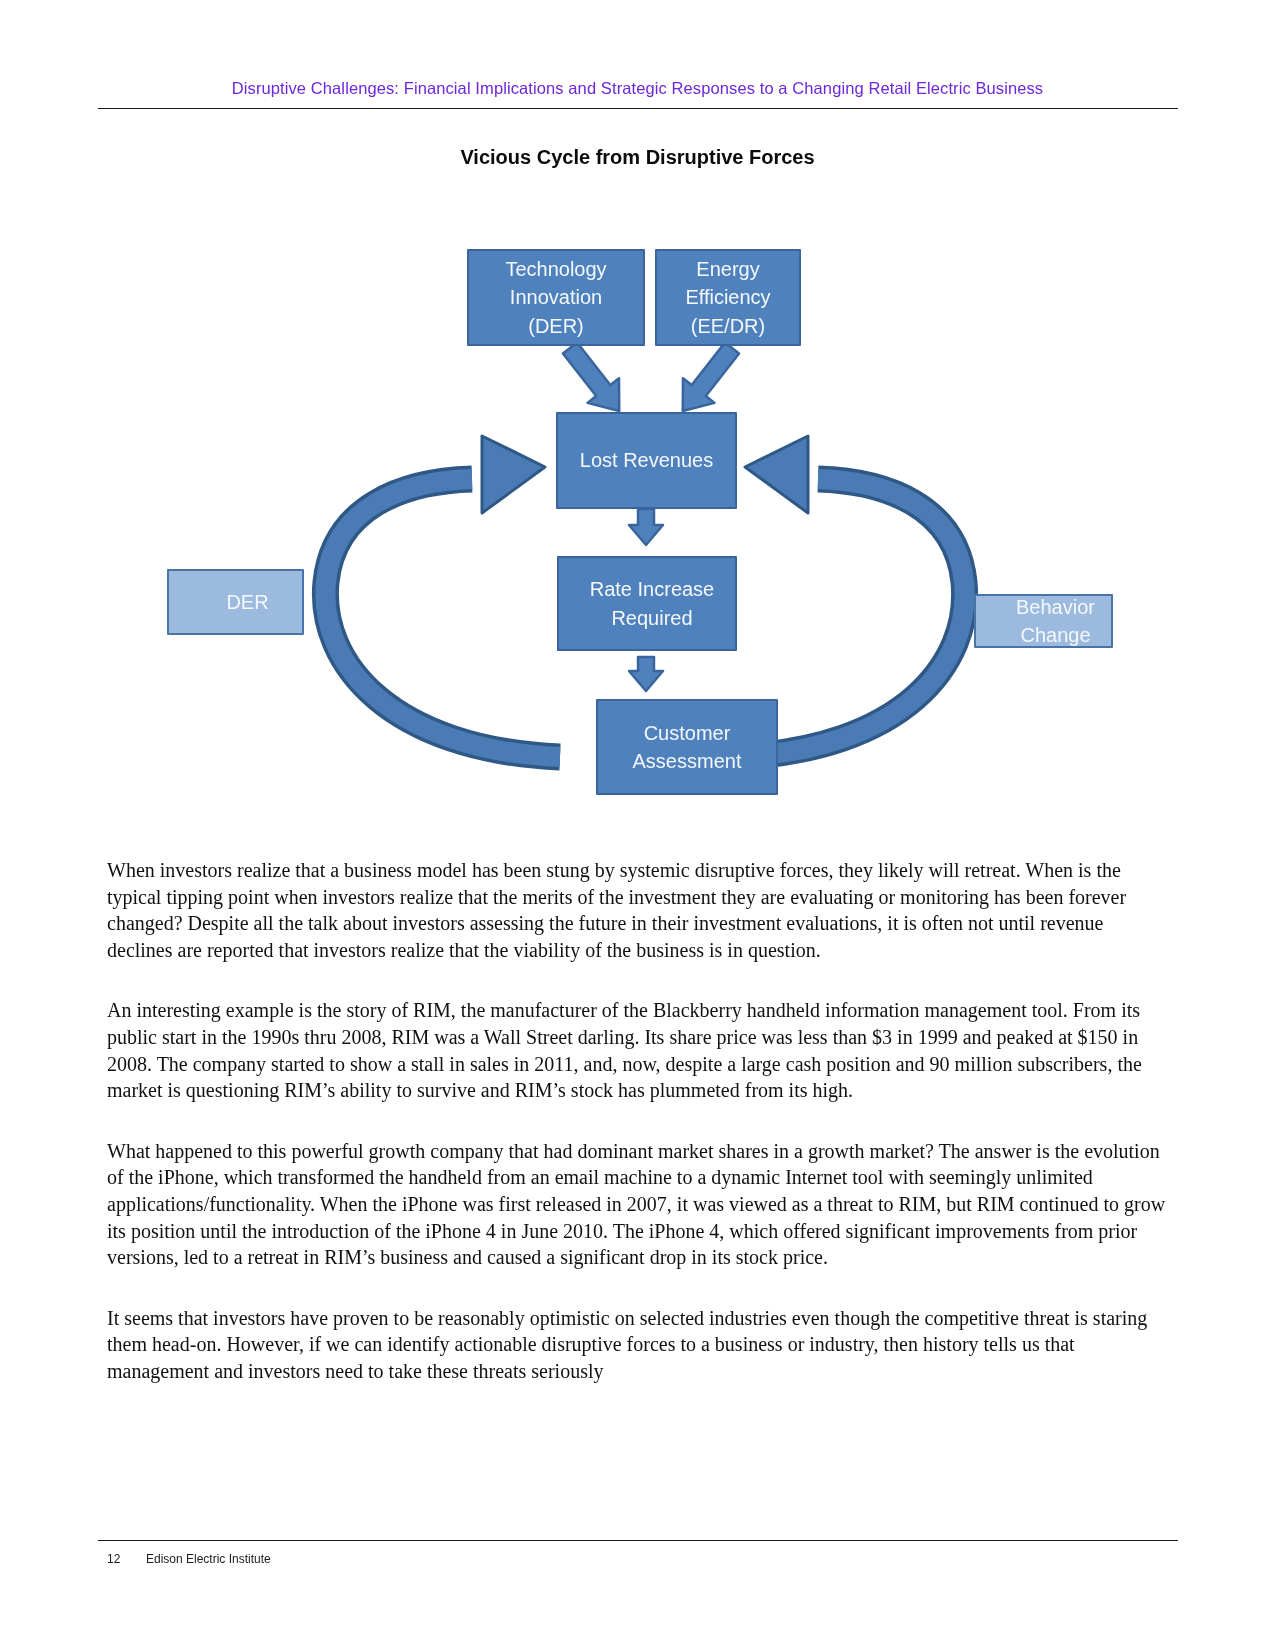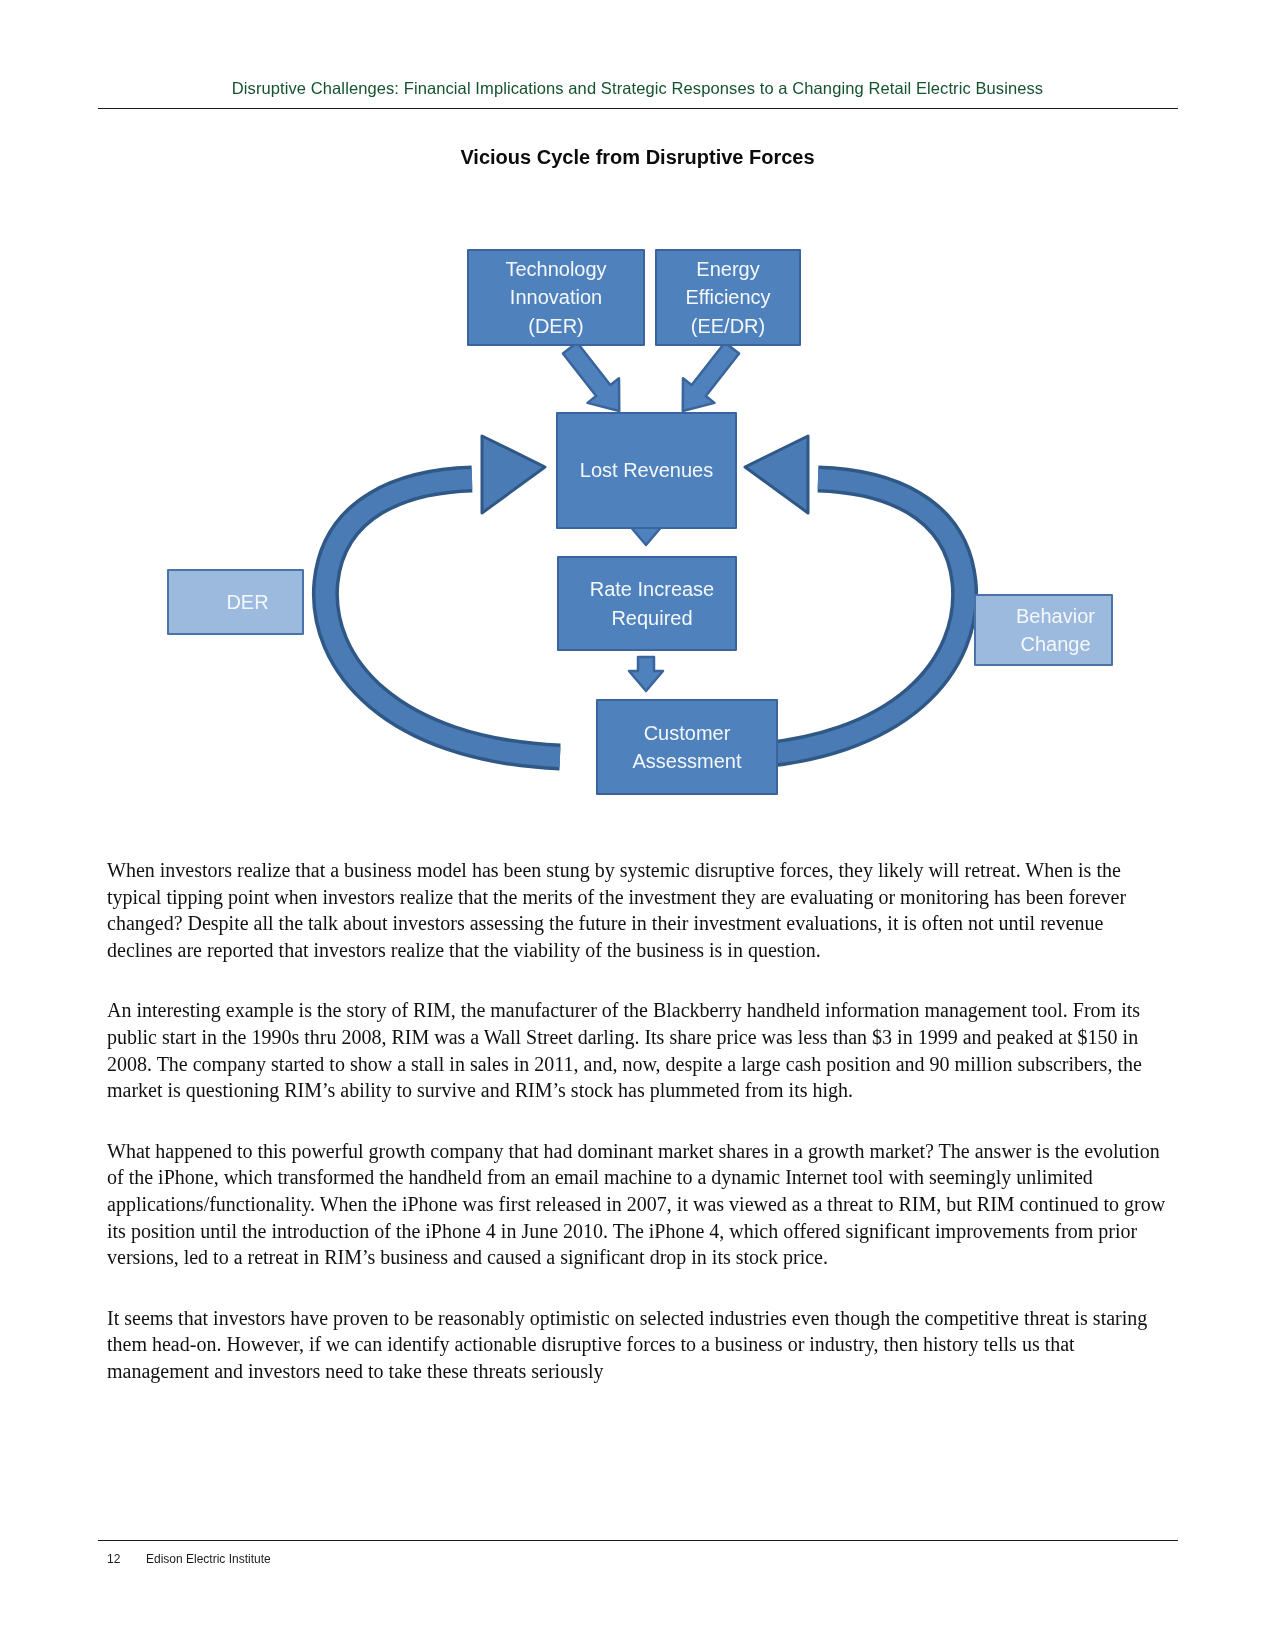--- a/index.html
+++ b/index.html
@@ -5,43 +5,43 @@
   :root{
     --box-fill:#4f81bd; --box-border:#3a649c; --light-box-fill:#9cb9de; --light-box-border:#4a74a8;
     --arrow-fill:#4a7bb5; --arrow-border:#2f5886; --text-on-blue:#f4f8fc; --ink:#111111;
   }
   html,body{margin:0;padding:0;}
   body{width:1275px;height:1651px;background:#ffffff;position:relative;overflow:hidden;
        font-family:"Liberation Serif",serif;color:var(--ink);}
   .abs{position:absolute;}
   
   .running-head{top:79px;left:0;width:1275px;text-align:center;
-    font-family:"Liberation Sans",sans-serif;font-size:16.5px;color:#14532d;letter-spacing:.1px;}
+    font-family:"Liberation Sans",sans-serif;font-size:16.5px;color:#6d28d9;letter-spacing:.1px;}
   .rule{left:98px;width:1080px;height:0;border-top:1.7px solid #1a1a1a;}
   .head-rule{top:108px;}
   .foot-rule{top:1540px;}
   .footer-text{top:1552px;font-family:"Liberation Sans",sans-serif;font-size:12px;color:#1c1c1c;}
   .page-num{left:107px;}
   .publisher{left:146px;}
   
   .exhibit{top:144px;left:0;width:1275px;text-align:center;
     font-family:"Liberation Sans",sans-serif;font-weight:bold;font-size:20px;line-height:26.5px;color:#0b0b0b;}
   
   .node{display:flex;align-items:center;justify-content:center;text-align:center;
     font-family:"Liberation Sans",sans-serif;font-size:20px;line-height:28.5px;
     color:var(--text-on-blue);background:var(--box-fill);border:2.5px solid var(--box-border);
     border-radius:1px;box-sizing:border-box;white-space:pre-line;}
   .node.light{background:var(--light-box-fill);border-color:var(--light-box-border);padding-left:24px;}
   .n-tech{left:467px;top:249px;width:178px;height:97px;}
   .n-energy{left:655px;top:249px;width:146px;height:97px;}
-  .n-lost{left:556px;top:412px;width:181px;height:117px;}
+  .n-lost{left:556px;top:412px;width:181px;height:97px;}
   .n-rate{left:557px;top:556px;width:180px;height:95px;padding-left:10px;}
   .n-customer{left:556px;top:699px;width:182px;height:96px;margin-left:40px;}
   .n-der{left:167px;top:569px;width:137px;height:66px;}
-  .n-behavior{left:974px;top:594px;width:139px;height:72px;}
+  .n-behavior{left:974px;top:594px;width:139px;height:54px;}
   
   .diagram-svg{left:0;top:0;}
   .blk{fill:var(--box-fill);stroke:var(--box-border);stroke-width:2.5;stroke-linejoin:round;}
   .arc-outer{fill:none;stroke:var(--arrow-border);stroke-width:27;}
   .arc-inner{fill:none;stroke:var(--arrow-fill);stroke-width:20;}
   .arc-head{fill:var(--arrow-fill);stroke:var(--arrow-border);stroke-width:3;stroke-linejoin:round;}
   
   .copy{left:107px;top:857px;width:1063px;font-size:20px;line-height:26.6px;}
   .copy p{margin:0 0 34px 0;}
 </style>

